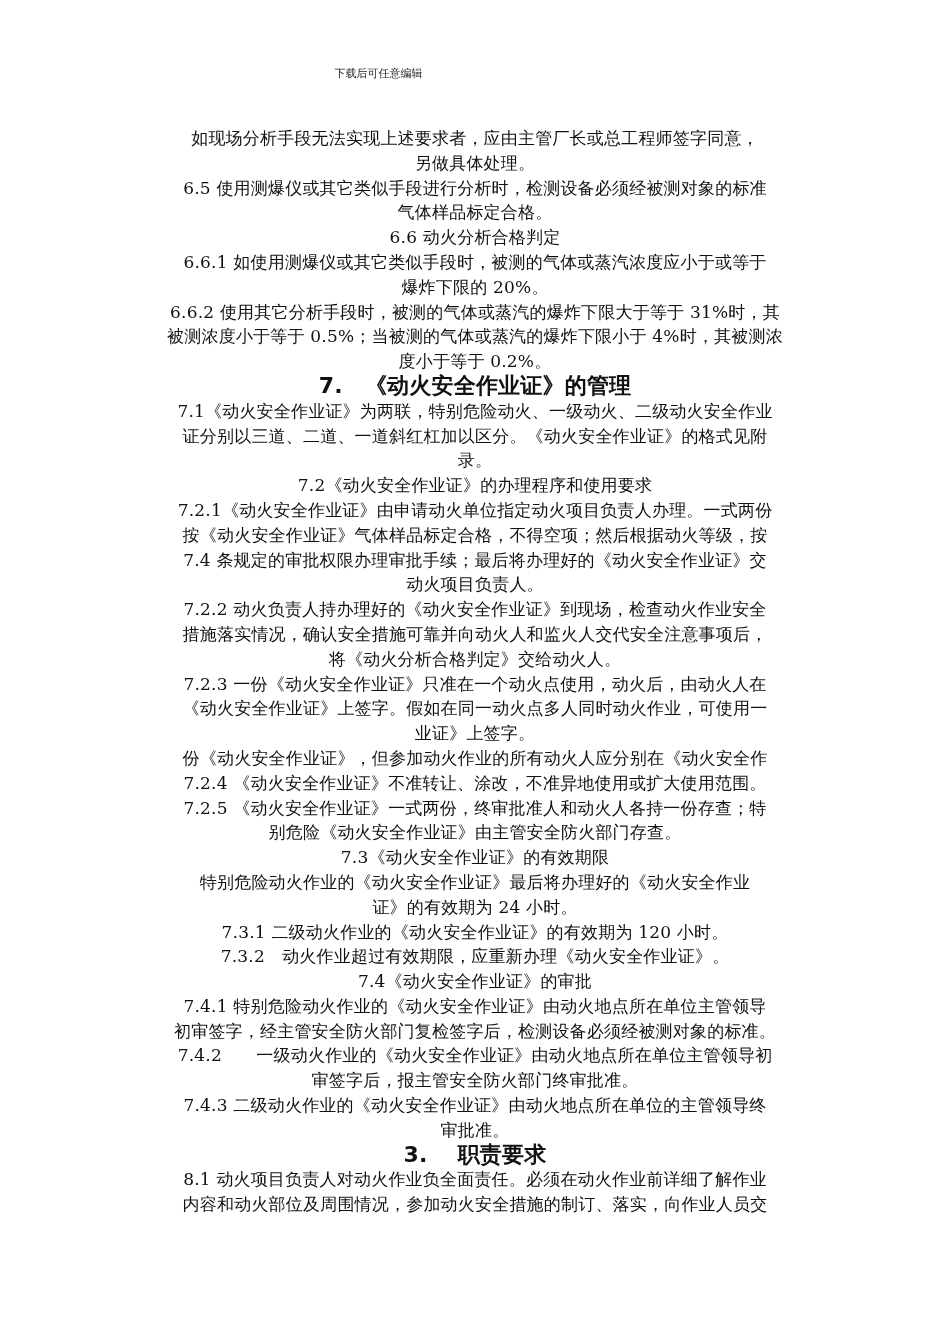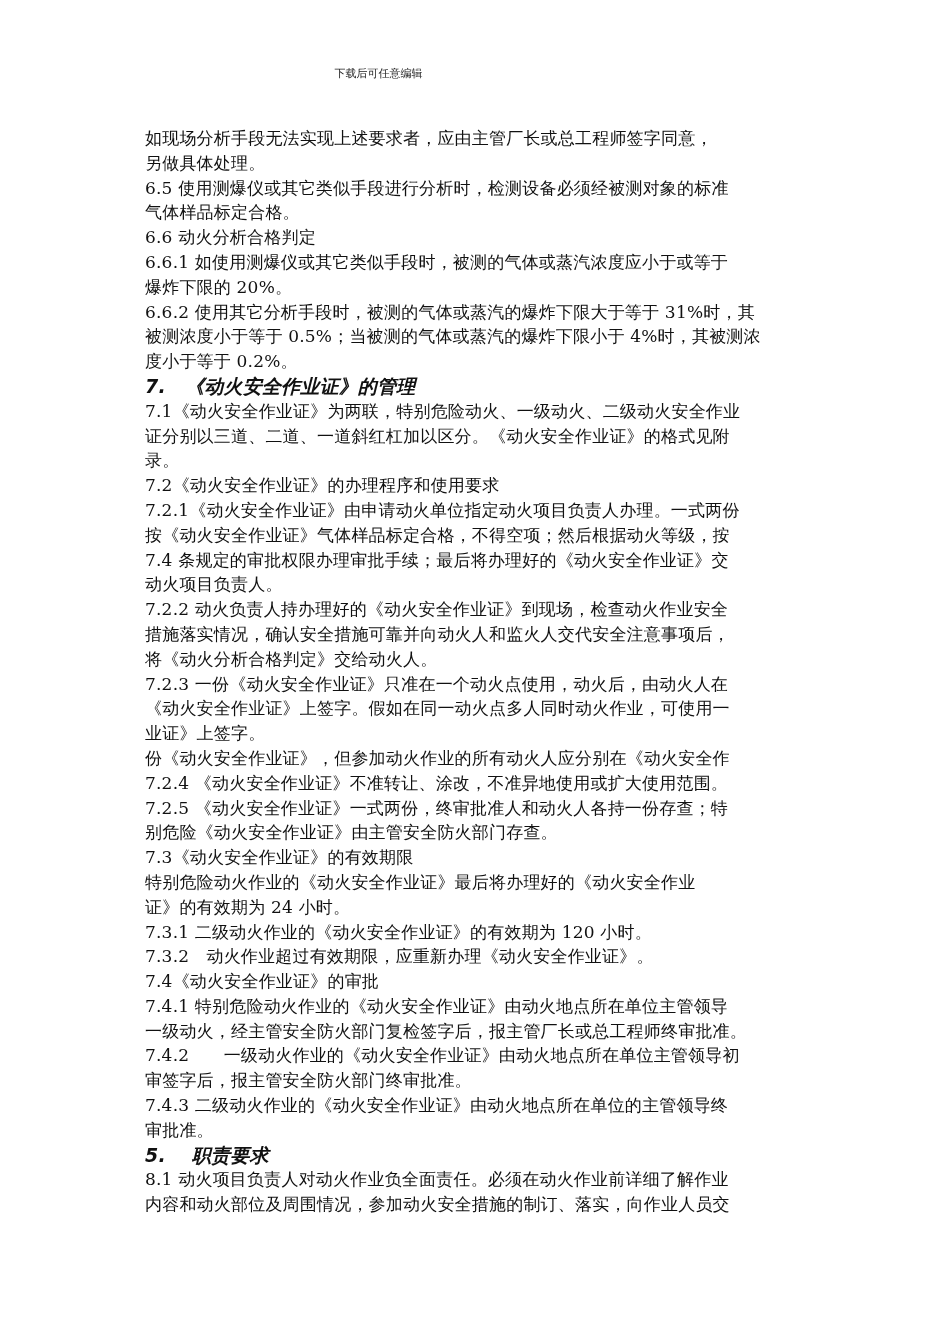--- a/index.html
+++ b/index.html
@@ -1,22 +1,22 @@
 <!DOCTYPE html>
 <html><head>
 <meta charset="utf-8">
 <style>
   html, body { margin: 0; padding: 0; background: #ffffff; }
   body { width: 950px; height: 1344px; position: relative; overflow: hidden;
          font-family: "DejaVu Serif", "Liberation Serif", serif; color: #111; }
   .header { position: absolute; top: 66px; left: 0; width: 757px; text-align: center;
             font-size: 11px; color: #222; }
   .body { position: absolute; top: 126px; left: 145px; width: 660px; }
-  .line { text-align: left; font-size: 17px; line-height: 24.8px; white-space: nowrap; letter-spacing: 0.2px; }
-  .line.bold { font-weight: bold; font-family: "DejaVu Sans", "Liberation Sans", sans-serif; font-size: 19px; font-style: italic; }
+  .line { text-align: center; font-size: 17px; line-height: 24.8px; white-space: nowrap; letter-spacing: 0.2px; }
+  .line.bold { font-weight: bold; font-family: "DejaVu Sans", "Liberation Sans", sans-serif; font-size: 22px; }
 </style>
 </head>
 <body>
 
 <div class="header">下载后可任意编辑</div>
 
 <div class="body">
   <div class="line">如现场分析手段无法实现上述要求者，应由主管厂长或总工程师签字同意，</div>
   <div class="line">另做具体处理。</div>
   <div class="line">6.5 使用测爆仪或其它类似手段进行分析时，检测设备必须经被测对象的标准</div>
@@ -46,21 +46,21 @@
   <div class="line">7.2.4 《动火安全作业证》不准转让、涂改，不准异地使用或扩大使用范围。</div>
   <div class="line">7.2.5 《动火安全作业证》一式两份，终审批准人和动火人各持一份存查；特</div>
   <div class="line">别危险《动火安全作业证》由主管安全防火部门存查。</div>
   <div class="line">7.3《动火安全作业证》的有效期限</div>
   <div class="line">特别危险动火作业的《动火安全作业证》最后将办理好的《动火安全作业</div>
   <div class="line">证》的有效期为 24 小时。</div>
   <div class="line">7.3.1 二级动火作业的《动火安全作业证》的有效期为 120 小时。</div>
   <div class="line">7.3.2　动火作业超过有效期限，应重新办理《动火安全作业证》。</div>
   <div class="line">7.4《动火安全作业证》的审批</div>
   <div class="line">7.4.1 特别危险动火作业的《动火安全作业证》由动火地点所在单位主管领导</div>
-  <div class="line">一级动火，经主管安全防火部门复检签字后，报主管厂长或总工程师终审批准。</div>
+  <div class="line">初审签字，经主管安全防火部门复检签字后，检测设备必须经被测对象的标准。</div>
   <div class="line">7.4.2　　一级动火作业的《动火安全作业证》由动火地点所在单位主管领导初</div>
   <div class="line">审签字后，报主管安全防火部门终审批准。</div>
   <div class="line">7.4.3 二级动火作业的《动火安全作业证》由动火地点所在单位的主管领导终</div>
   <div class="line">审批准。</div>
-  <div class="line bold">5.　 职责要求</div>
+  <div class="line bold">3.　 职责要求</div>
   <div class="line">8.1 动火项目负责人对动火作业负全面责任。必须在动火作业前详细了解作业</div>
   <div class="line">内容和动火部位及周围情况，参加动火安全措施的制订、落实，向作业人员交</div>
 </div>
 
 </body></html>

